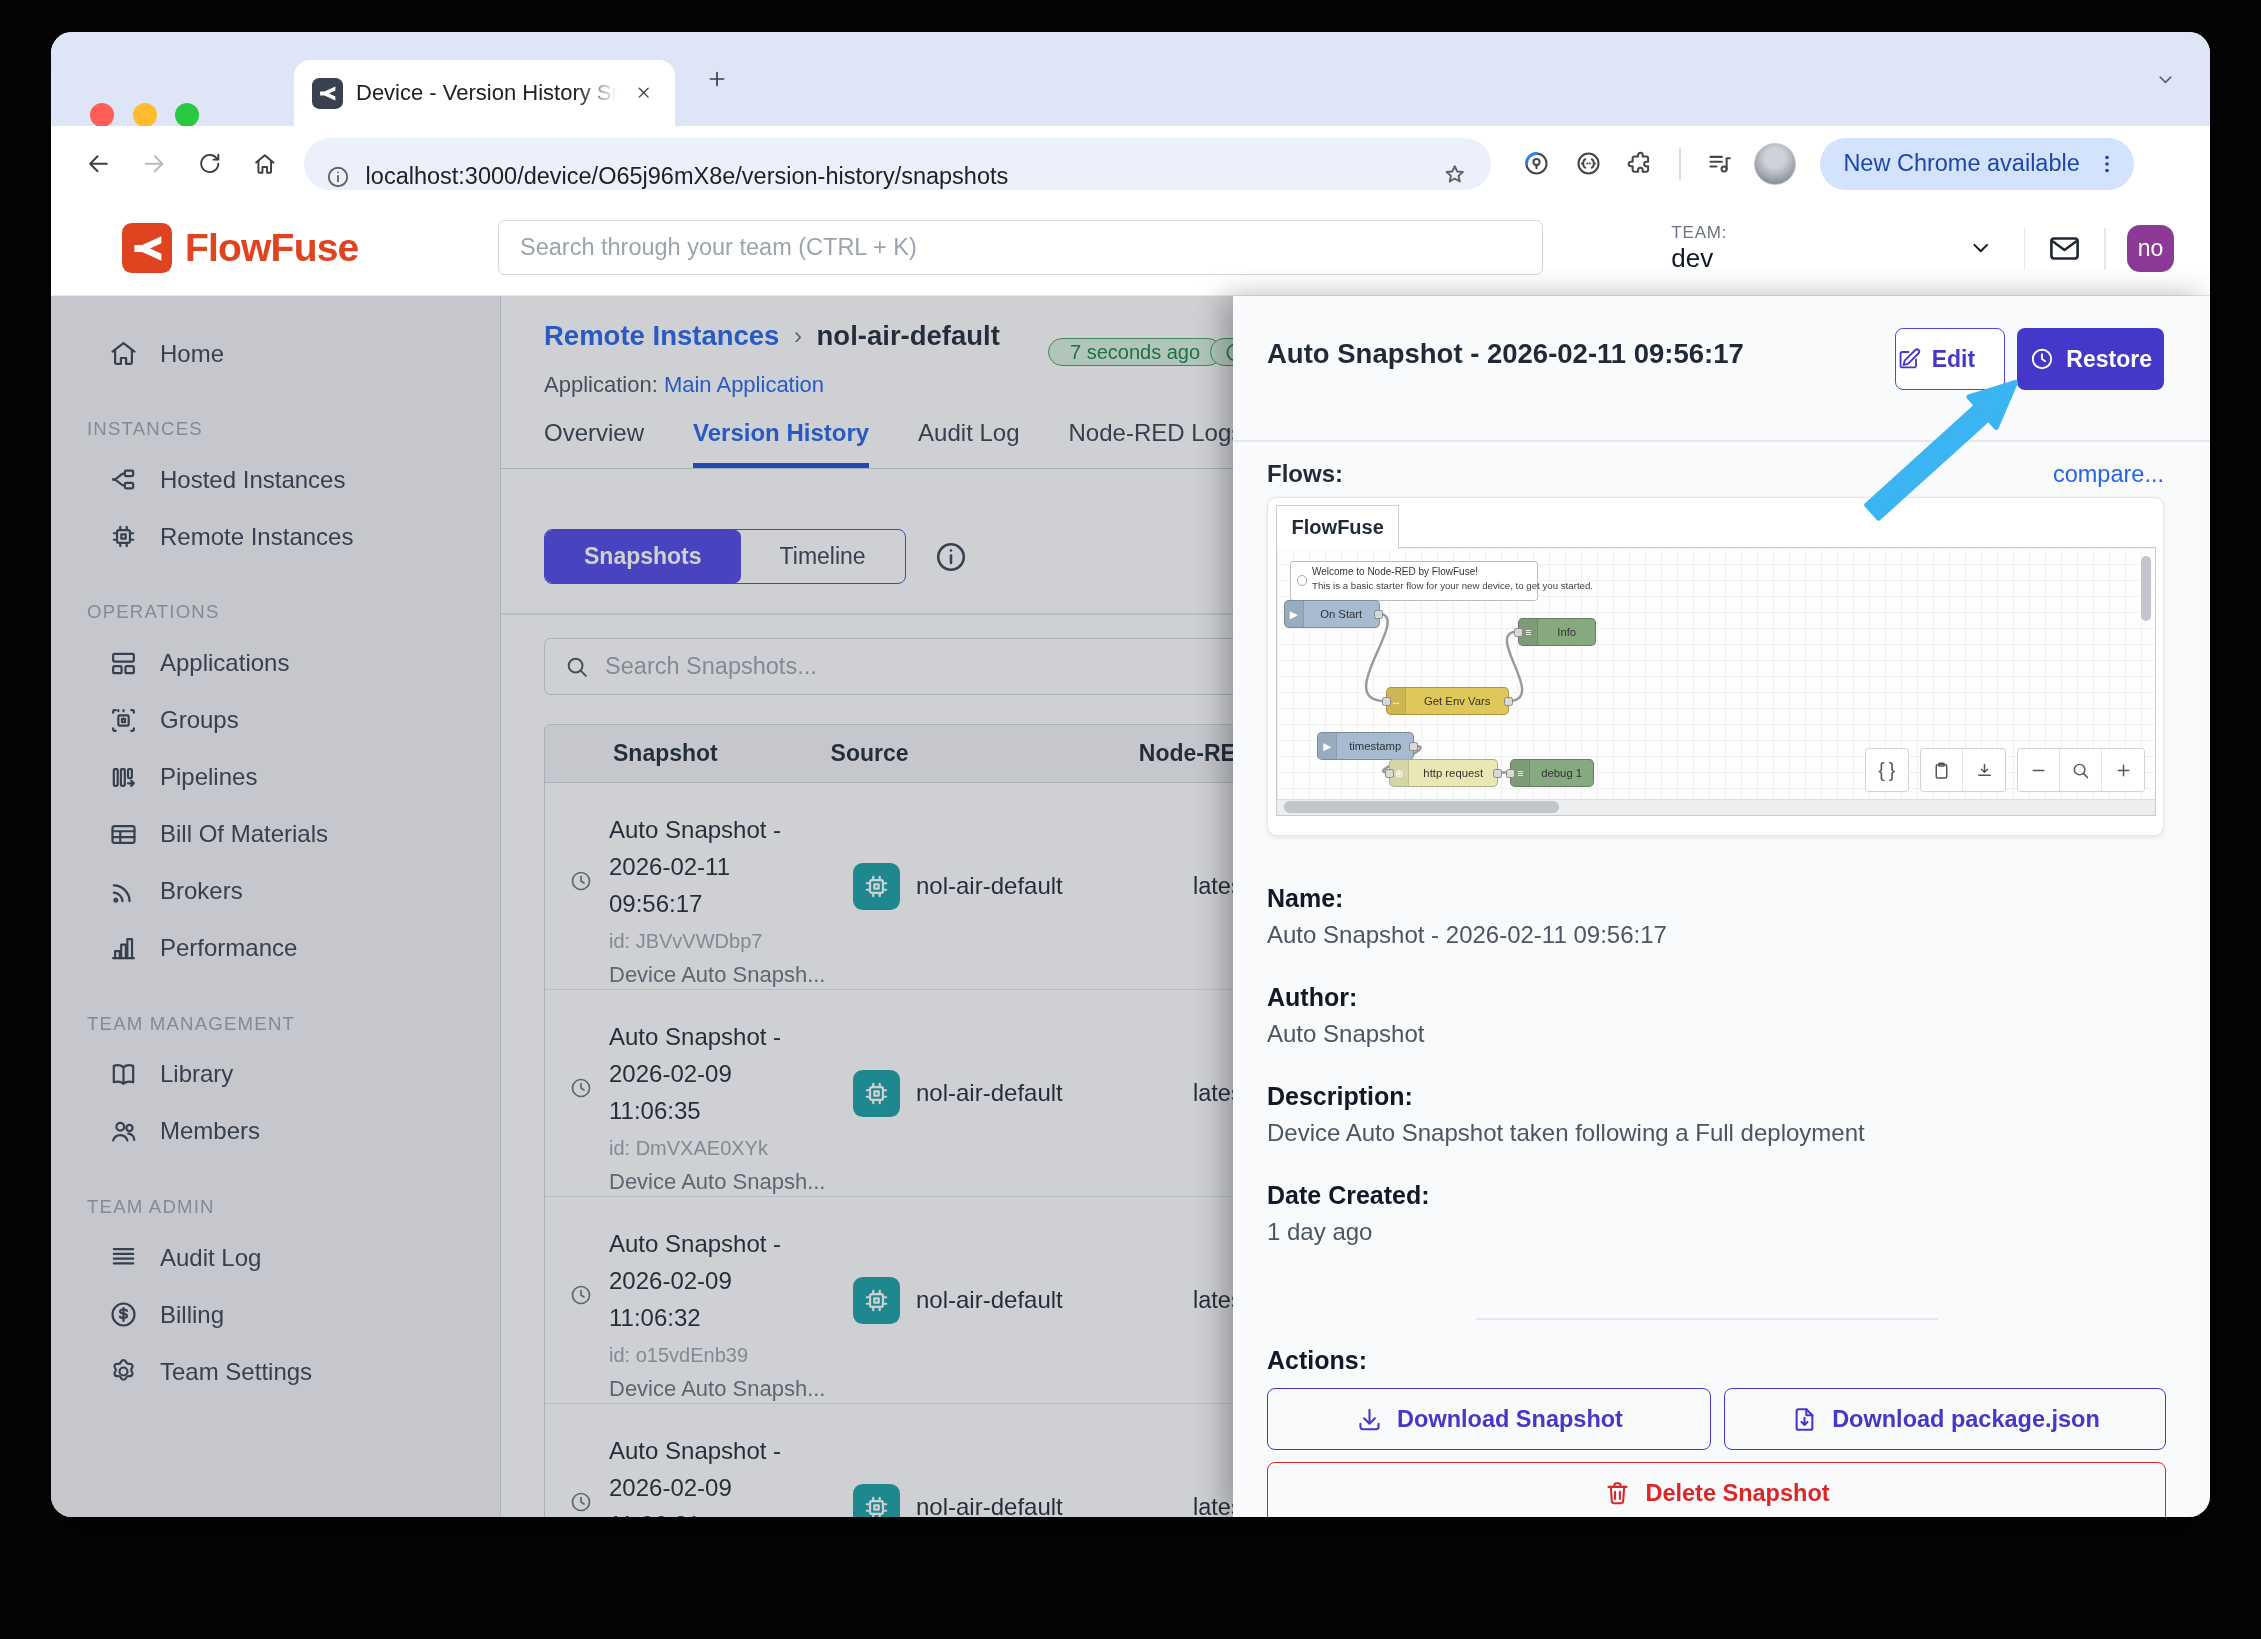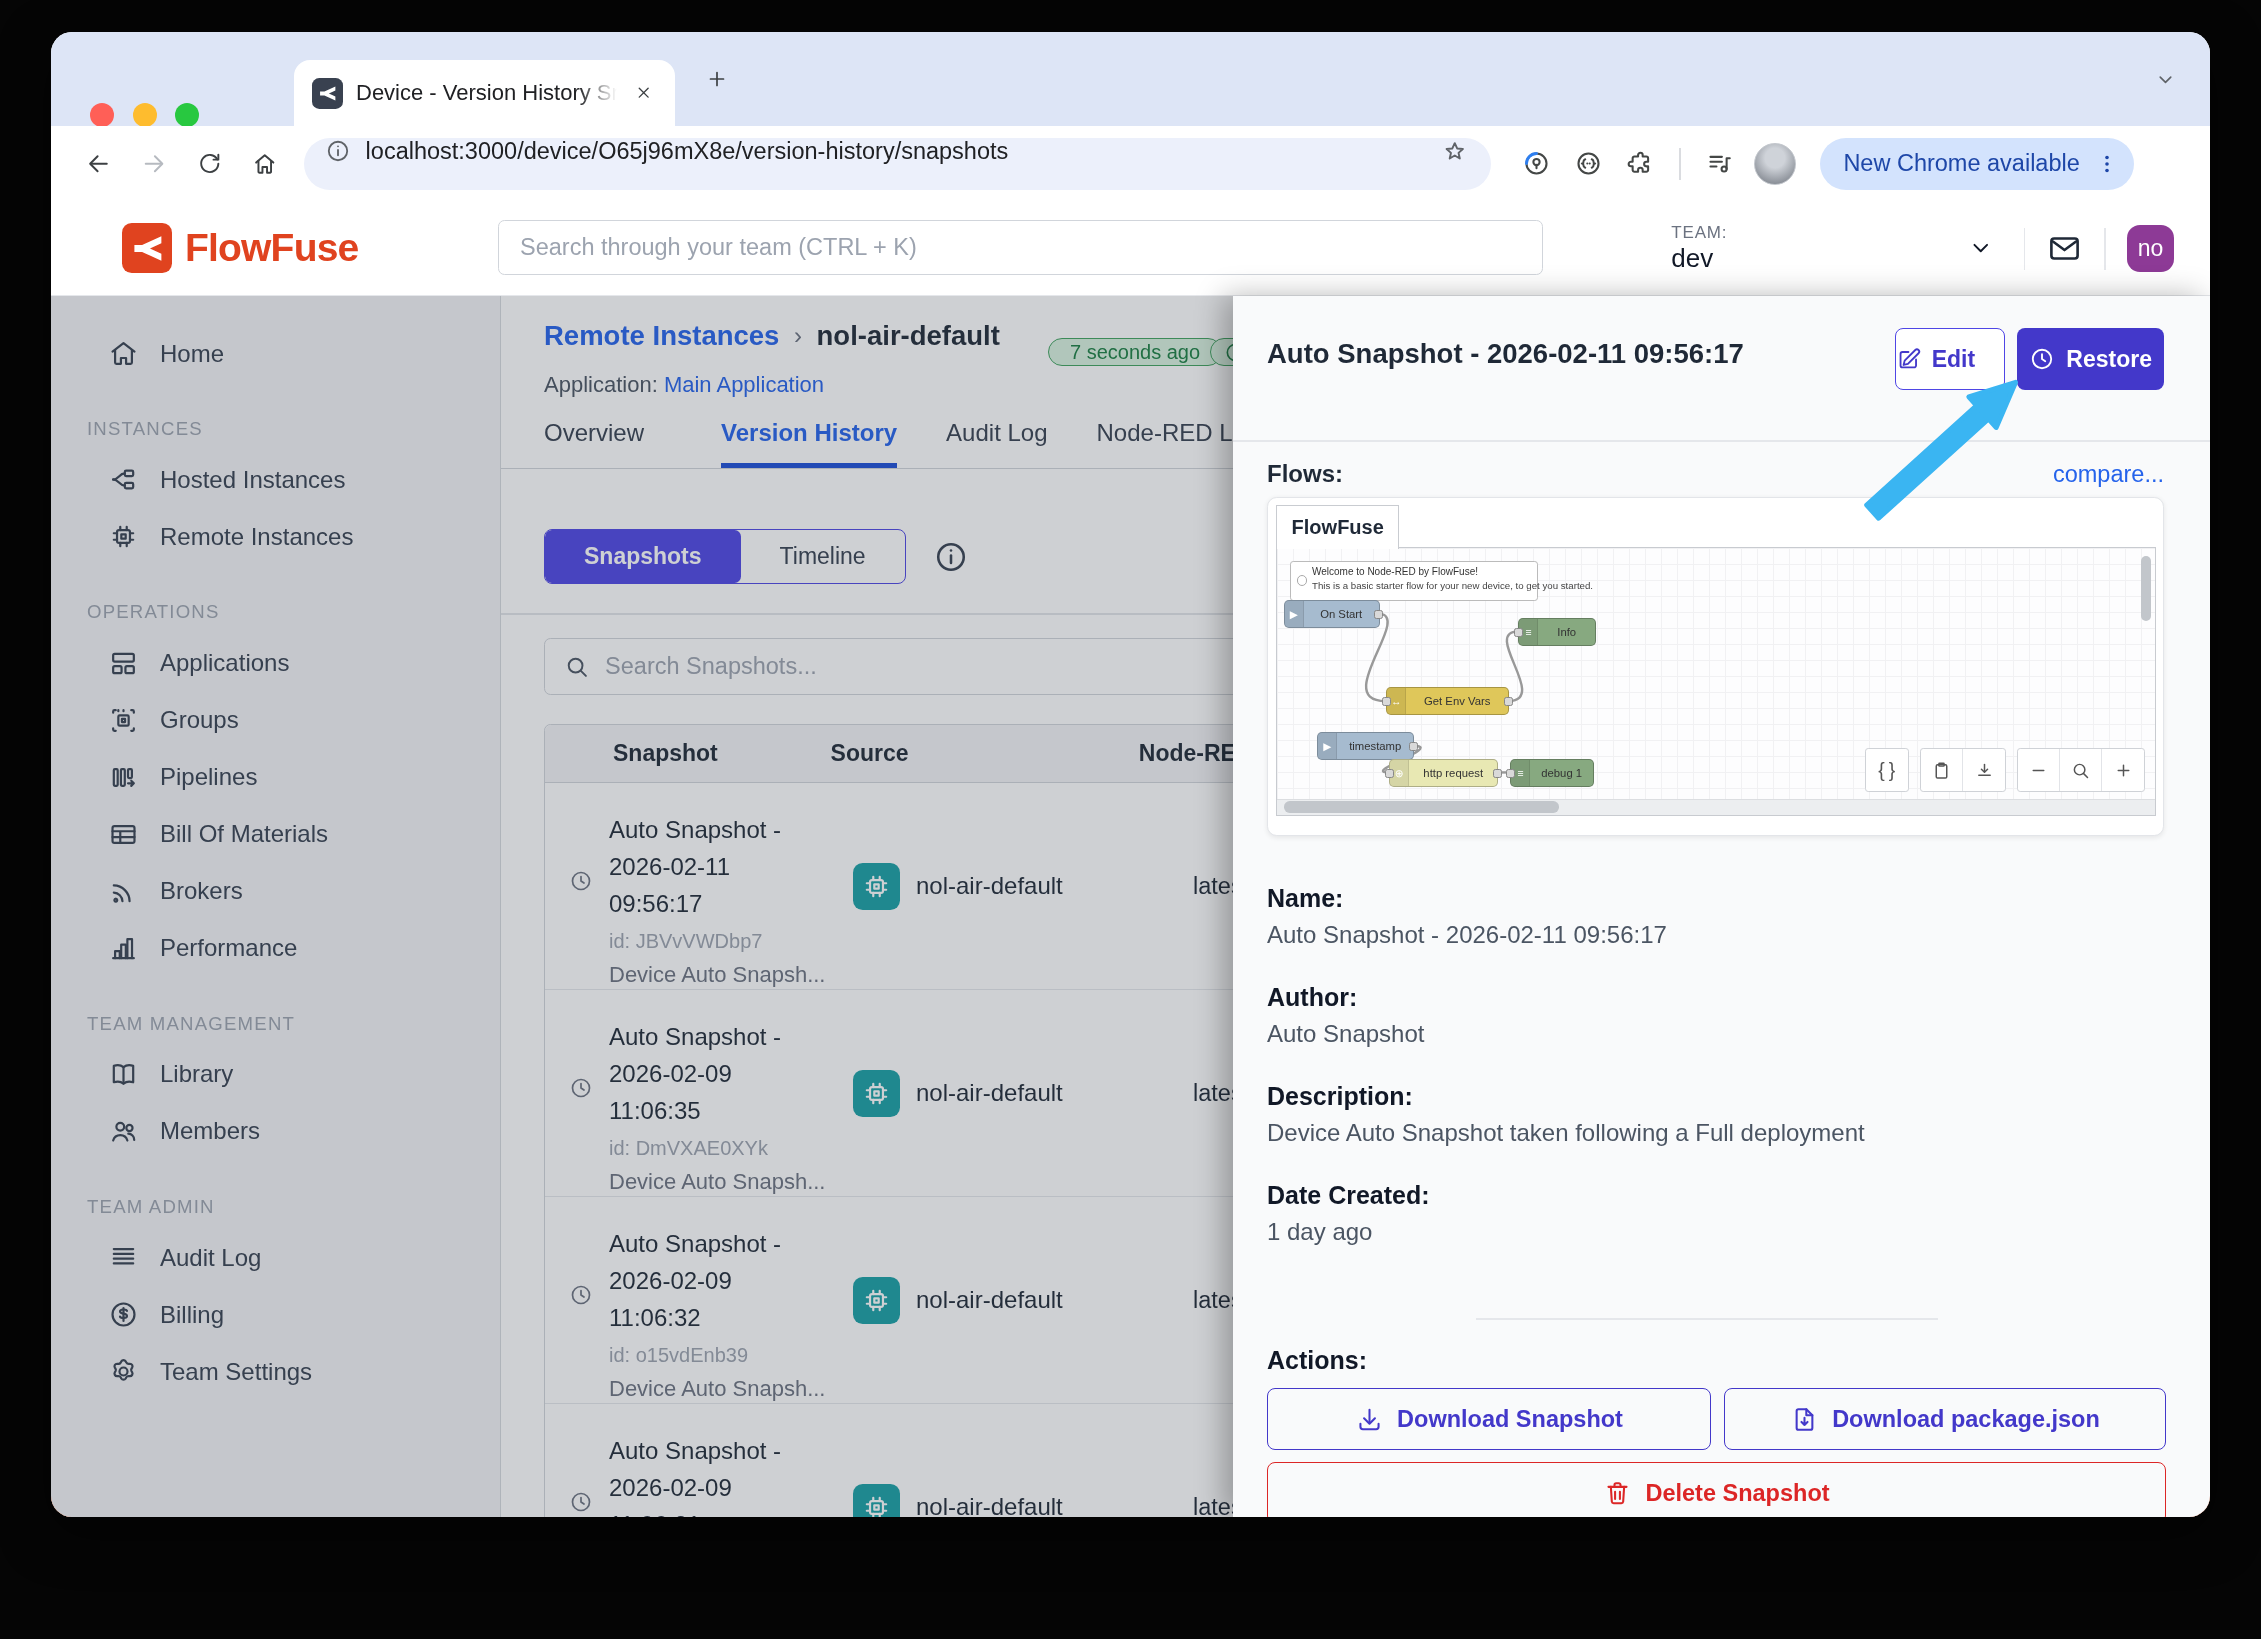--- a/index.html
+++ b/index.html
@@ -23,21 +23,21 @@
   .newtab { position:absolute; left:648px; top:29px; width:36px; height:36px; color:#3c4043; display:flex; align-items:center; justify-content:center; }
   .newtab svg{width:24px;height:24px;}
   .tabsearch { position:absolute; right:29px; top:31px; width:32px; height:32px; color:#5f6368; display:flex;align-items:center;justify-content:center;}
   .tabsearch svg{width:23px;height:23px;}
 
   
   .toolbar { position:relative; height:75px; background:#fff; display:flex; align-items:center; padding:0 23px; gap:6.5px; }
   .navbtn { width:49px; height:49px; border-radius:50%; display:flex; align-items:center; justify-content:center; color:#3c4043; flex:0 0 auto; }
   .navbtn.disabled { color:#b6bac0; }
   .navbtn svg { width:27.5px; height:27.5px; }
-  .omnibox { margin-left:8px; height:52px; width:1187px; background:#ecf0fb; border-radius:27.5px; display:flex; align-items:flex-start; padding:0 21px; gap:14.6px; }
+  .omnibox { margin-left:8px; height:52px; width:1187px; background:#ecf0fb; border-radius:27.5px; display:flex; align-items:flex-end; padding:0 21px; gap:14.6px; }
   .omnibox .info-ic { width:26px; height:26px; color:#5f6368; flex:0 0 auto;}
   .omnibox .info-ic svg{width:26px;height:26px;}
   .url { font-size:23.5px; color:#202124; flex:1; white-space:nowrap; overflow:hidden; }
   .omnibox .star { width:29px; height:29px; color:#5f6368; flex:0 0 auto;}
   .omnibox .star svg{width:27.5px;height:27.5px;}
   .extrow { display:flex; align-items:center; gap:16px; margin-left:21px; }
   .extic { width:36px; height:36px; color:#444746; display:flex; align-items:center; justify-content:center; position:relative;}
   .extic svg{ width:29px; height:29px; }
   .vsep { width:1.6px; height:32px; background:#dadce0; margin:0 4.9px; }
   .chrome-avatar { width:42px; height:42px; border-radius:50%; background:radial-gradient(circle at 50% 35%, #cfd3d9 0 30%, #8f949c 75%, #6d727a); border:0.8px solid #c2c6cc; }
@@ -83,21 +83,21 @@
   .crumb-sep { font-size:24px; color:#6b7280; }
   .crumb-cur { font-size:27.5px; font-weight:bold; color:#1f2937; }
   .pill { position:absolute; top:42px; height:28px; border:1.6px solid #40a35f; background:#d9f2e0; color:#1a7f42; border-radius:23px; display:flex; align-items:center; gap:8px; padding:0 21px; font-size:20px; white-space:nowrap; }
   .pill .ic{width:23px;height:23px;color:#1a7f42;display:flex;} .pill .ic svg{width:23px;height:23px;}
   .pill.p1 { left:547px; }
   .pill.p2 { left:709px; width:97px; padding:0 13px; }
   .appline { position:absolute; left:43px; top:76px; font-size:22px; color:#4b5563; }
   .appline a { color:#2563eb; }
   .tabsrow { position:absolute; left:0; top:110px; width:100%; height:63px; border-bottom:1.6px solid #d1d5db; display:flex; align-items:flex-end; gap:49px; padding-left:43px; }
   .ptab { font-size:24px; color:#374151; padding-bottom:16px; border-bottom:5.7px solid transparent; white-space:nowrap; cursor:pointer; }
-  .ptab.active { color:#2563eb; font-weight:bold; border-bottom-color:#1d4ed8;margin-left:28px; }
+  .ptab.active { color:#2563eb; font-weight:bold; border-bottom-color:#1d4ed8; }
   .toggle-wrap { position:absolute; left:43px; top:233px; display:flex; align-items:center; gap:27.5px; }
   .segmented { display:flex; border:1.6px solid #4f46e5; border-radius:8px; overflow:hidden; background:#fff; }
   .seg { font-size:23px; padding:13px 39px; color:#374151; cursor:pointer; }
   .seg.active { background:#4f46e5; color:#fff; font-weight:bold; border-radius:6.5px; }
   .info-circ { width:36px; height:36px; color:#374151; }
   .info-circ svg{width:36px;height:36px;}
   .toggle-hr { position:absolute; left:0; top:317px; width:100%; height:1.6px; background:#e2e5e9; }
   .snap-search { position:absolute; left:43px; top:342px; width:778px; height:57px; border:1.6px solid #d1d5db; border-radius:6.5px; background:#fff; display:flex; align-items:center; padding:0 18px; gap:14.6px; }
   .snap-search .ic { width:27.5px; height:27.5px; color:#4b5563; } .snap-search .ic svg{width:27.5px;height:27.5px;}
   .snap-search input { border:none; outline:none; flex:1; font-size:23.5px; color:#1f2937; background:transparent; font-family:"Liberation Sans",sans-serif;}

